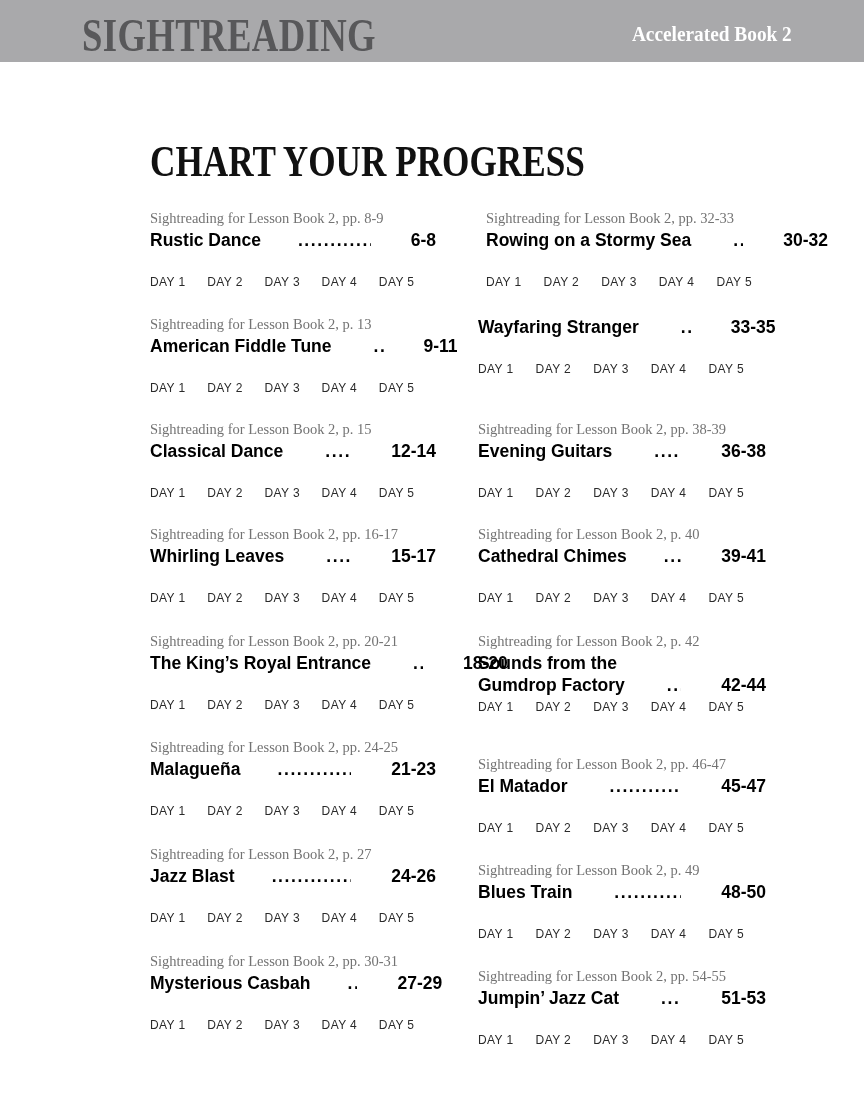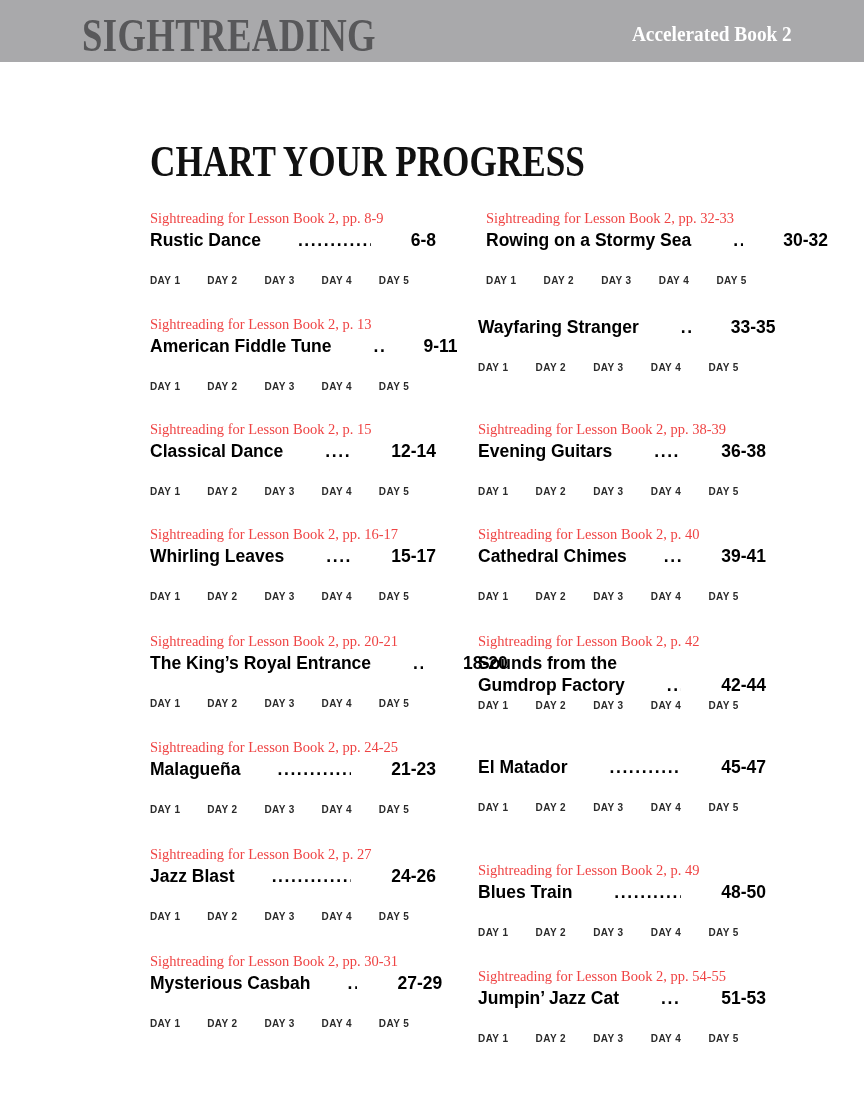--- a/index.html
+++ b/index.html
@@ -80,21 +80,21 @@
     width: 288px;
   }
 
   .entry {
     position: relative;
   }
 
   .entry-source {
     font-family: "Liberation Serif", serif;
     font-size: 14.5px;
-    color: #ef4444;
+    color: #737373;
     line-height: 19px;
     white-space: nowrap;
   }
 
   .entry-title-row {
     display: flex;
     align-items: baseline;
     font-family: "Liberation Sans", sans-serif;
     font-weight: bold;
     font-size: 17.5px;
@@ -121,25 +121,24 @@
     white-space: nowrap;
     padding-left: 3px;
   }
 
   
   .entry-title-row.second-line { margin-top: 0; }
 
   .days {
     display: flex;
     font-family: "Liberation Sans", sans-serif;
-    font-size: 10px;
-    font-weight: bold;
+    font-size: 12px;
+    font-weight: normal;
     letter-spacing: 0.4px;
     color: #2a2a2a;
-    justify-content: center;
   }
   .day {
     width: 61px;
     white-space: nowrap;
   }
 </style>
 </head>
 <body>
 
 <div id="banner">
@@ -343,20 +342,21 @@
       </div>
       <div class="days" style="margin-top: 4px;">
         <span class="day">DAY 1</span>
         <span class="day">DAY 2</span>
         <span class="day">DAY 3</span>
         <span class="day">DAY 4</span>
         <span class="day">DAY 5</span>
       </div>
     </div>
     <div class="entry" style="position: absolute; left: 0px; top: 546px; width: 100%;">
+      <div class="entry-source">Sightreading for Lesson Book 2, pp. 46-47</div>
       <div class="entry-title-row">
         <span class="entry-title has-gap">El Matador</span>
         <span class="leader">..................................</span>
         <span class="entry-pages">45-47</span>
       </div>
       <div class="days" style="margin-top: 24px;">
         <span class="day">DAY 1</span>
         <span class="day">DAY 2</span>
         <span class="day">DAY 3</span>
         <span class="day">DAY 4</span>

